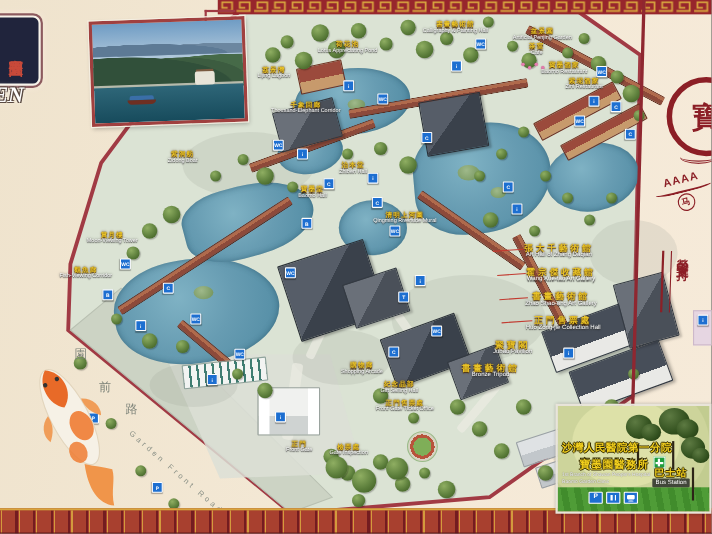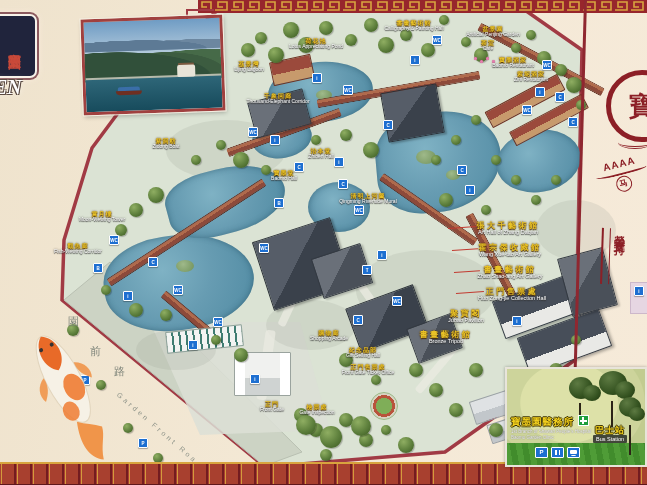--- a/index.html
+++ b/index.html
@@ -94,21 +94,21 @@
   
   .inset{left:505px;top:367px;width:138px;height:96px;border:2px solid #e8e4da;box-shadow:0 0 3px rgba(0,0,0,.3);
     background:radial-gradient(ellipse at 45% 35%,#dde1a8 0 45%,#cdd49b 46% 70%,#c2cc90 71% 100%),linear-gradient(#d4dba4,#bec98c);overflow:hidden;}
   .inset .lawn{position:absolute;left:0;bottom:0;width:138px;height:22px;
     background:repeating-linear-gradient(80deg,#4f9c37 0 6px,#418c2c 6px 12px);}
   .itree{position:absolute;}
   .itree .fol{position:absolute;border-radius:50%;background:radial-gradient(circle at 35% 30%,#5d7a42 0%,#33511f 60%,#20350f 100%);}
   .itree .trunk{position:absolute;width:2px;background:#2c2417;}
   .clinic-l1{position:absolute;left:4px;top:32px;color:#f2cf1d;font-weight:bold;font-size:9.5px;letter-spacing:.5px;
     text-shadow:-1px 0 #3a3000,1px 0 #3a3000,0 -1px #3a3000,0 1px #3a3000;white-space:nowrap;}
-  .clinic-l2{position:absolute;left:4px;top:46px;color:#f2cf1d;font-weight:bold;font-size:9.5px;letter-spacing:1px;
+  .clinic-l2{position:absolute;left:20px;top:46px;color:#f2cf1d;font-weight:bold;font-size:9.5px;letter-spacing:1px;
     text-shadow:-1px 0 #3a3000,1px 0 #3a3000,0 -1px #3a3000,0 1px #3a3000;}
   .greencross{display:inline-block;width:9px;height:9px;background:#1f9e3c;border:1px solid #fff;vertical-align:-1px;position:relative;}
   .greencross:before,.greencross:after{content:"";position:absolute;background:#fff;}
   .greencross:before{left:3.5px;top:1px;width:2px;height:7px;}
   .greencross:after{left:1px;top:3.5px;width:7px;height:2px;}
   .clinic-en{position:absolute;left:4px;top:60px;color:#fff;font-size:4.5px;line-height:1.3;text-shadow:0 0 1px #333;}
   .bus-zh{position:absolute;left:88px;top:55px;color:#f2cf1d;font-weight:bold;font-size:9px;letter-spacing:1px;text-shadow:-1px 0 #3a3000,1px 0 #3a3000,0 -1px #3a3000,0 1px #3a3000;}
   .bus-en{position:absolute;left:86px;top:66px;background:rgba(40,45,40,.85);color:#fff;font-size:5.5px;padding:1px 3px;border-radius:1px;}
   .icon-row{position:absolute;left:28px;top:78px;display:flex;gap:3px;}
   .icon-row .bic{width:11px;height:9px;background:#1d6fd1;border:1px solid #fff;border-radius:1px;color:#fff;
@@ -469,20 +469,21 @@
     <div class="itree" style="left:92px;top:2px;">
       <div class="trunk" style="left:12px;top:30px;height:26px;"></div>
       <div class="fol" style="left:0;top:0;width:28px;height:24px;"></div>
       <div class="fol" style="left:16px;top:10px;width:20px;height:18px;"></div>
     </div>
     <div class="itree" style="left:112px;top:28px;">
       <div class="trunk" style="left:10px;top:28px;height:30px;"></div>
       <div class="fol" style="left:0;top:0;width:22px;height:20px;"></div>
       <div class="fol" style="left:10px;top:10px;width:16px;height:14px;"></div>
     </div>
+    <div class="clinic-l1">沙灣人民醫院第一分院</div>
     <div class="clinic-l2">
       <span>寶墨園醫務所</span>
       <span class="greencross"></span>
     </div>
     <div class="clinic-en">
       <div>1st Branch of Shawan People's Hospital</div>
       <div>Baomo Garden Clinic</div>
     </div>
     <div class="bus-zh">巴士站</div>
     <div class="bus-en">Bus Station</div>

